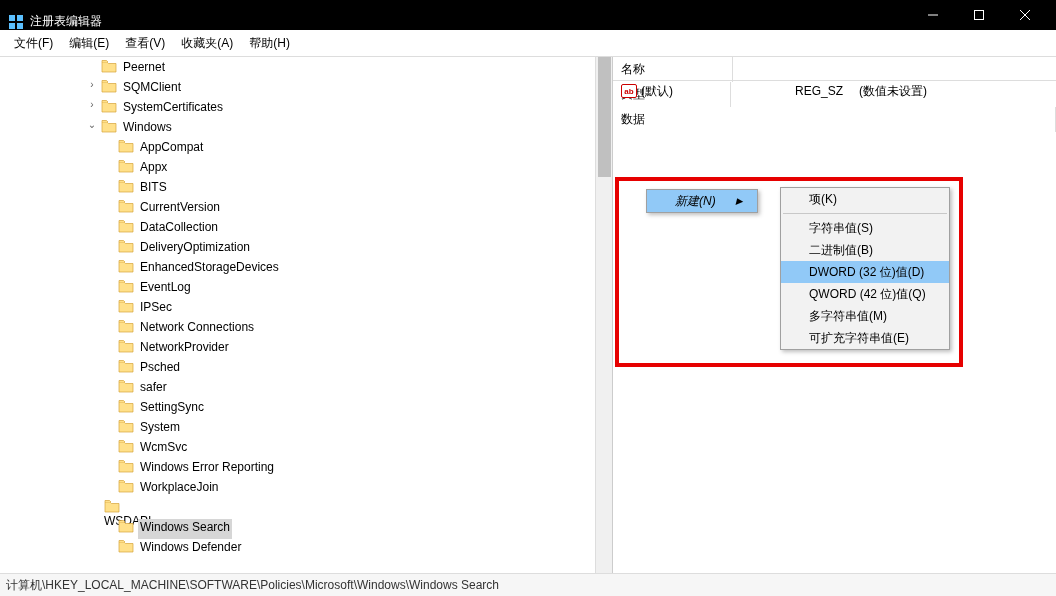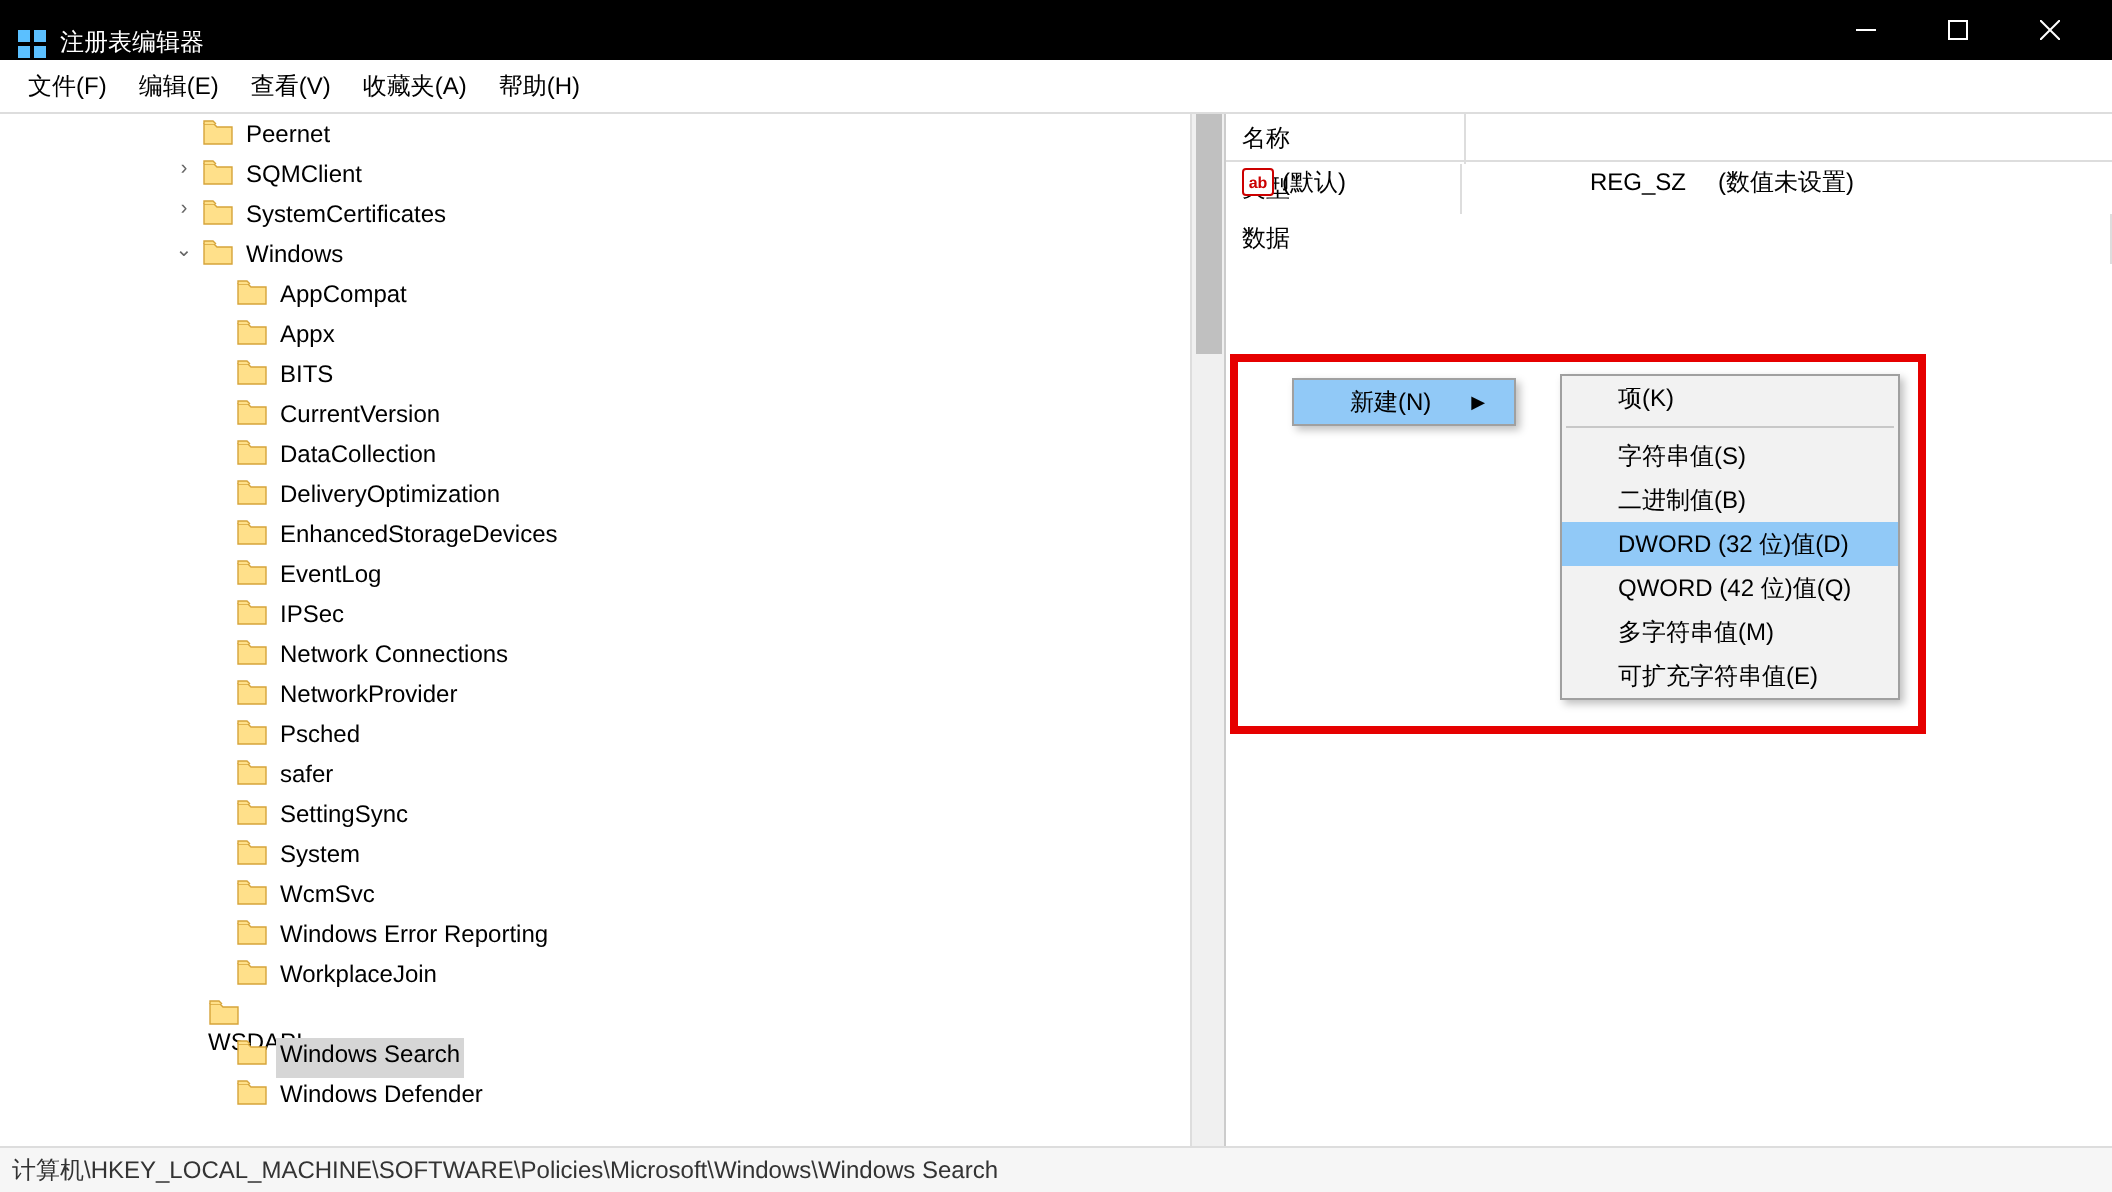--- a/index.html
+++ b/index.html
@@ -305,21 +305,21 @@
       <div class="cell c1">
         <span class="reg-icon">ab</span>
         <span>(默认)</span>
       </div>
       <div class="cell c2">REG_SZ</div>
       <div class="cell c3">(数值未设置)</div>
     </div>
 
     <div class="highlight-box" style="left:2px; top:120px; width:348px; height:190px;"></div>
 
-    <div class="ctx-menu" style="left:33px; top:132px; width:112px;">
+    <div class="ctx-menu" style="left:33px; top:132px; width:112px;font-style:italic;">
       <div class="ctx-item hover">
         <span>新建(N)</span>
         <span class="arrow">▶</span>
       </div>
     </div>
 
     <div class="ctx-menu" style="left:167px; top:130px; width:170px;text-align:center;">
       <div class="ctx-item">
           <span>项(K)</span>
         </div>

